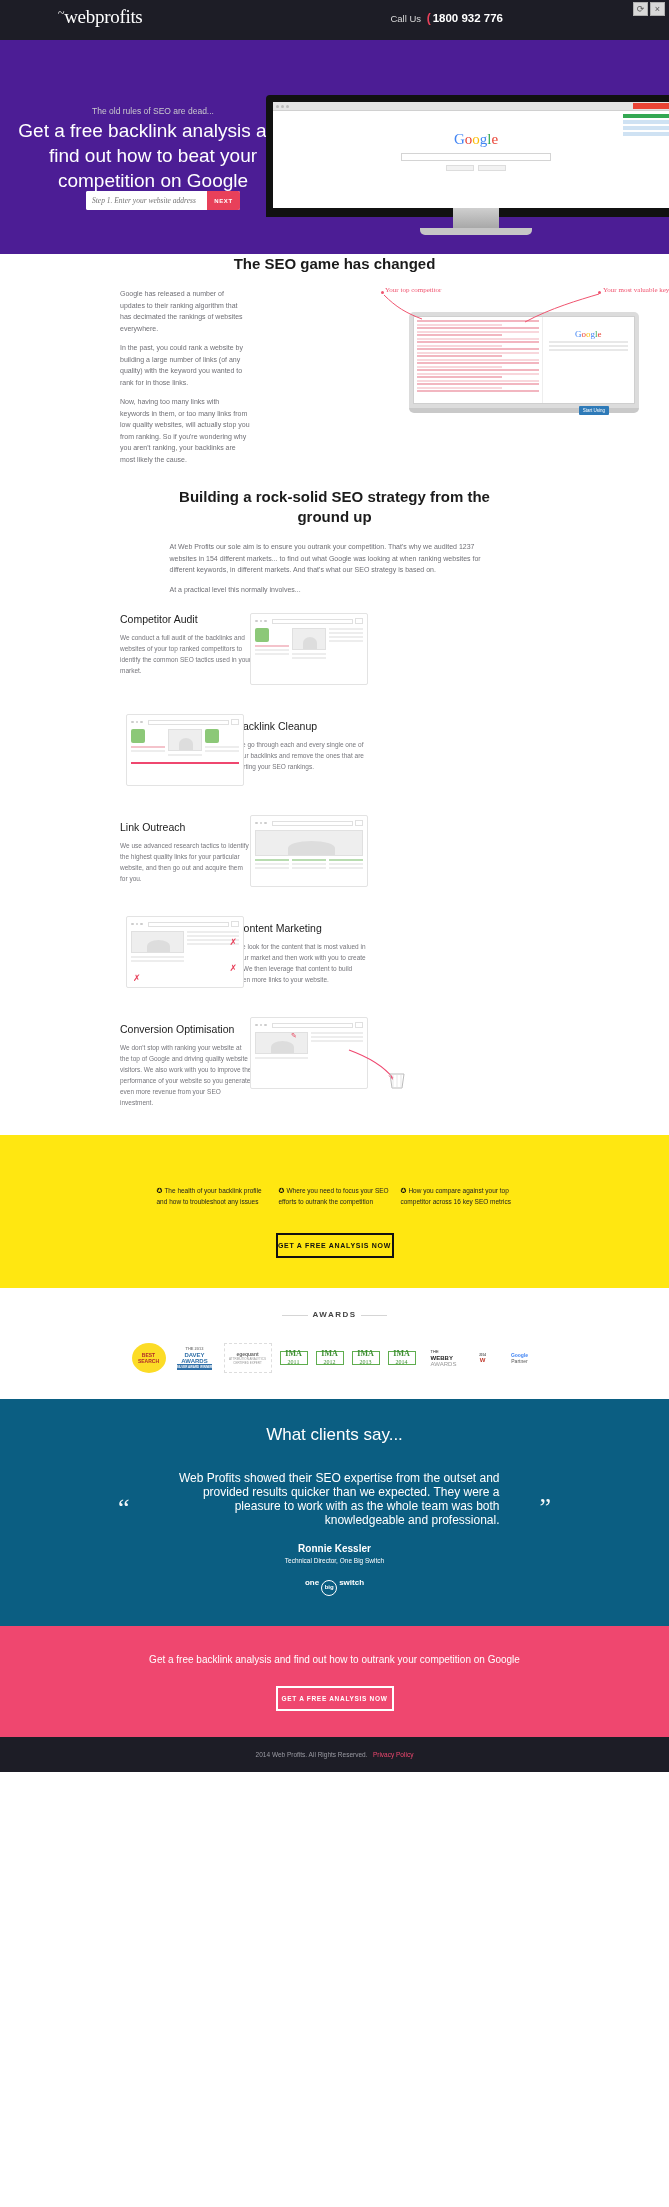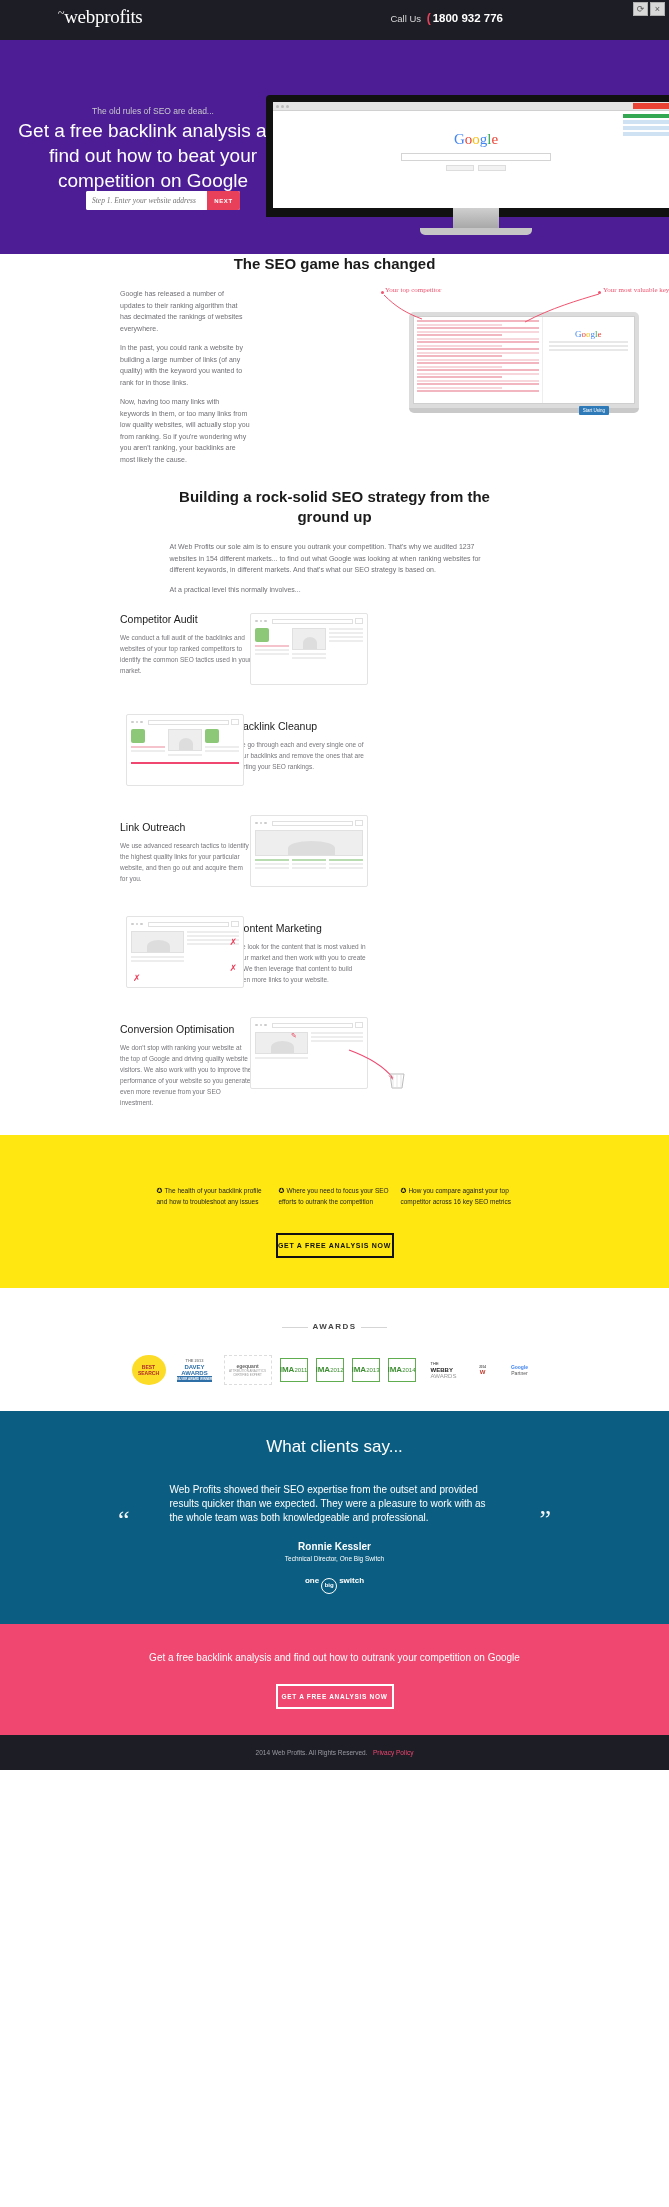--- a/index.html
+++ b/index.html
@@ -111,46 +111,46 @@
   .sec-yellow { background: #ffe711; padding: 26px 0 30px; margin-top: 18px; }
   .sec-yellow .h2 { font-size: 14px; }
   .bullets { display: flex; justify-content: center; gap: 10px; margin-top: 24px; }
   .bullet { width: 112px; font-size: 6.5px; line-height: 11px; color: #222; }
   .bullet .bi { color: #111; margin-right: 2px; font-size: 7px; }
   .cta-dark { display: block; margin: 26px auto 0; width: 118px; text-align: center;
               border: 2px solid #111; color: #111; font-size: 7px; font-weight: bold;
               letter-spacing: 0.7px; padding: 7px 0; background: transparent; cursor: pointer; }
 
   
-  .sec-awards { background: #fff; padding: 34px 0 26px; }
+  .sec-awards { background: #fff; padding: 22px 0 26px; }
   .awards-title { text-align: center; font-size: 8px; font-weight: bold; letter-spacing: 1.5px;
                   color: #444; position: relative; }
   .awards-title::before, .awards-title::after { content: ""; position: absolute; top: 50%;
                   width: 26px; height: 1px; background: #d5d5d5; }
   .awards-title::before { left: 282px; } .awards-title::after { right: 282px; }
   .awards-row { display: flex; justify-content: center; align-items: center; gap: 8px; margin-top: 24px; }
   .aw { height: 30px; display: flex; align-items: center; justify-content: center;
         font-size: 5px; text-align: center; }
   .aw-best { width: 34px; height: 30px; background: #fcdc26; border-radius: 50%;
              color: #b02a2a; font-weight: bold; font-size: 5px; line-height: 6px;
              display: flex; align-items: center; justify-content: center; }
   .aw-davey { width: 42px; color: #2f6fa8; font-weight: bold; line-height: 6px; font-size: 6px; }
   .aw-ege { width: 48px; border: 1px dashed #ddd; color: #999; font-size: 5px; padding: 3px; }
-  .aw-ima { width: 28px; height: 24px; border: 1px solid #5fad4e; color: #3e8e32;
-            font-family: Liberation Sans, sans-serif; font-weight: bold; font-size: 8px;
-            flex-direction: row; line-height: 8px; }
+  .aw-ima { width: 28px; height: 14px; border: 1px solid #5fad4e; color: #3e8e32;
+            font-family: Liberation Serif, serif; font-weight: bold; font-size: 8px;
+            flex-direction: column; line-height: 8px; }
   .aw-ima span.y { font-size: 6px; font-weight: normal; }
   .aw-webby { width: 40px; color: #222; font-weight: bold; font-size: 6px; line-height: 6px; text-align: left; }
   .aw-w2 { width: 22px; color: #c0392b; font-weight: bold; font-size: 6px; }
   .aw-gp { width: 36px; color: #555; font-size: 5px; }
 
   
   .sec-teal { background: #0b5e82; padding: 26px 0 30px; color: #fff; position: relative; }
   .sec-teal h2 { text-align: center; font-size: 17px; font-weight: 300; }
-  .quote { width: 330px; margin: 26px auto 4px; text-align: left; font-size: 10px; line-height: 14px; }
+  .quote { width: 330px; margin: 26px auto 4px; text-align: right; font-size: 12px; line-height: 14px; }
   .qmark { position: absolute; font-size: 26px; font-family: "Liberation Serif", serif;
            color: #fff; opacity: .95; }
   .tname { text-align: center; font-size: 10px; font-weight: bold; margin-top: 16px; }
   .trole { text-align: center; font-size: 6.5px; margin-top: 3px; }
   .tlogo { text-align: center; margin-top: 14px; font-size: 8px; font-weight: bold; }
   .tlogo .circ { display: inline-block; width: 16px; height: 16px; border: 1.5px solid #fff;
                  border-radius: 50%; line-height: 13px; font-size: 6px; margin: 0 2px;
                  vertical-align: -4px; }
 
   

